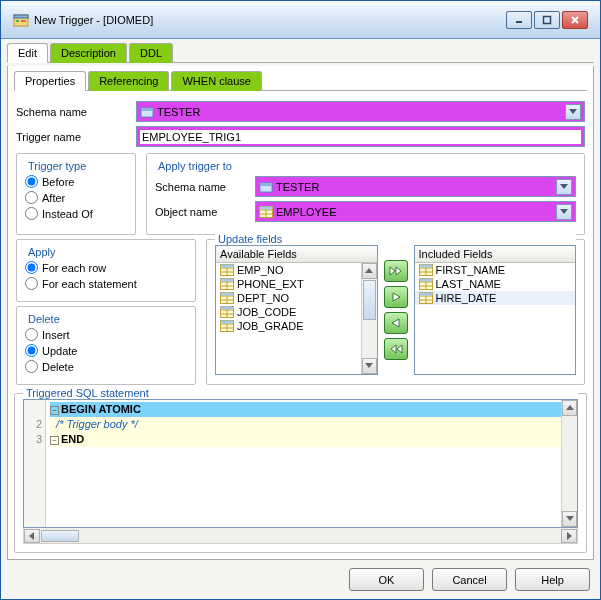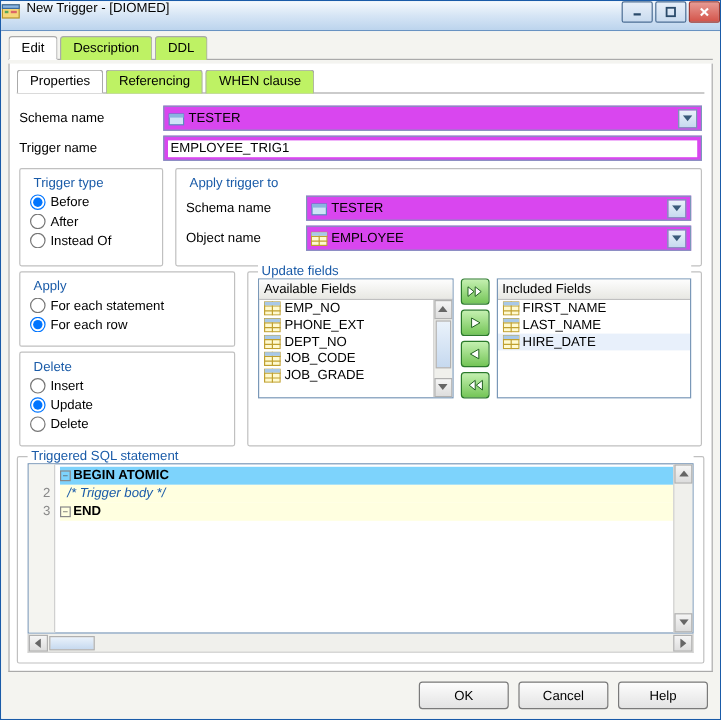--- a/index.html
+++ b/index.html
@@ -1,27 +1,27 @@
 <!DOCTYPE html>
 <html><head>
 <meta charset="utf-8">
 <style>
 * { box-sizing: border-box; font-family: Tahoma, sans-serif; font-size: 11px; }
 body { margin: 0; background: #fff; }
 .window { width: 601px; height: 600px; border: 1px solid #1a5ba8; display: flex; flex-direction: column; }
-.titlebar { height: 25px; background: linear-gradient(#f5f9fd,#d6e5f5,#bcd4ed); display: flex; align-items: flex-start; padding: 0 0; border-bottom: 1px solid #6892c2; }
+.titlebar { height: 38px; background: linear-gradient(#f5f9fd,#d6e5f5,#bcd4ed); display: flex; align-items: center; padding: 0 12px; border-bottom: 1px solid #6892c2; }
 .titlebar .icon { width: 16px; height: 16px; margin-right: 5px; }
 .titlebar .title { flex: 1; color: #000; }
 .winbtns { display: flex; gap: 2px; }
 .winbtn { width: 26px; height: 18px; border: 1px solid #4b6d94; border-radius: 2px; background: linear-gradient(#e7eff9,#c9dbef); display: flex; align-items: center; justify-content: center; }
 .winbtn.close { background: linear-gradient(#e79b94,#d4544a); border-color: #a03a32; color: #fff; }
 .winbtn svg { width: 10px; height: 10px; }
 .client { flex: 1; background: #f4f4f0; display: flex; flex-direction: column; padding: 3px 6px 6px 6px; }
 .tabrow { display: flex; border-bottom: 1px solid #aaa; margin-bottom: 3px; }
-.tab { padding: 3px 10px; border: 1px solid #aaa; border-bottom: none; background: #bef264; margin-right: 2px; border-radius: 3px 3px 0 0; cursor: default; position: relative; top: 1px; }
+.tab { padding: 3px 10px; border: 1px solid #aaa; border-bottom: none; background: #84cc16; margin-right: 2px; border-radius: 3px 3px 0 0; cursor: default; position: relative; top: 1px; }
 .tab.active { background: #fff; border-bottom: 1px solid #fff; }
 .tabpane { background: #fff; border: 1px solid #aaa; border-top: none; flex: 1; padding: 4px 6px; display: flex; flex-direction: column; }
 .subtabrow { display: flex; border-bottom: 1px solid #aaa; }
 .formrow { display: flex; align-items: center; margin: 4px 0; }
 .formrow label { width: 120px; }
 .select, .textin { flex: 1; height: 21px; border: 1px solid #7a98b8; background: #d946ef; display: flex; align-items: center; padding: 0 3px; }
 .select .val { flex: 1; display: flex; align-items: center; gap: 3px; }
 .ddbtn { width: 16px; height: 16px; border: 1px solid #7a98b8; background: linear-gradient(#eaf2fb,#c6d9ef); display: flex; align-items: center; justify-content: center; }
 .textin input { border: none; outline: none; width: 100%; font-size: 11px; }
 .fieldset { border: 1px solid #c0c0c0; border-radius: 2px; padding: 6px 8px 8px 8px; margin: 2px 0; }
@@ -183,47 +183,47 @@
                 </div>
             </div>
           </div>
         </div>
 
         <div class="cols">
           <div style="width:180px; display:flex; flex-direction:column;">
             <div class="fieldset">
               <div class="legend">Apply</div>
               <label class="radio">
+                  <input type="radio" checked="" style="">
+                  <span>For each row</span>
+                </label>
+              <label class="radio">
                   <input type="radio" style="">
                   <span>For each statement</span>
                 </label>
-              <label class="radio">
-                  <input type="radio" checked="" style="">
-                  <span>For each row</span>
-                </label>
             </div>
             <div class="fieldset">
               <div class="legend">Delete</div>
               <label class="radio">
                   <input type="radio" style="">
                   <span>Insert</span>
                 </label>
               <label class="radio">
                   <input type="radio" checked="" style="">
                   <span>Update</span>
                 </label>
               <label class="radio">
                   <input type="radio" style="">
                   <span>Delete</span>
                 </label>
             </div>
           </div>
           <div class="fieldset" style="flex:1; display:flex; flex-direction:column;">
             <div class="legend">Update fields</div>
-            <div style="display:flex; gap:6px; height:100px;">
+            <div style="display:flex; gap:6px; height:130px;">
               <div class="listbox">
                 <div class="listhdr">Available Fields</div>
                 <div class="listbody" id="avail-list">
                   <div class="listitem">
                       <svg class="tblicon" viewBox="0 0 14 12">
                         <rect x="0.5" y="0.5" width="13" height="11" fill="#fffad0" stroke="#c0a030"></rect>
                         <line x1="0" y1="4" x2="14" y2="4" stroke="#c0a030"></line>
                         <line x1="0" y1="8" x2="14" y2="8" stroke="#c0a030"></line>
                         <line x1="7" y1="0" x2="7" y2="12" stroke="#c0a030"></line>
                         <rect x="0.5" y="0.5" width="13" height="3" fill="#a8c8e8"></rect>

